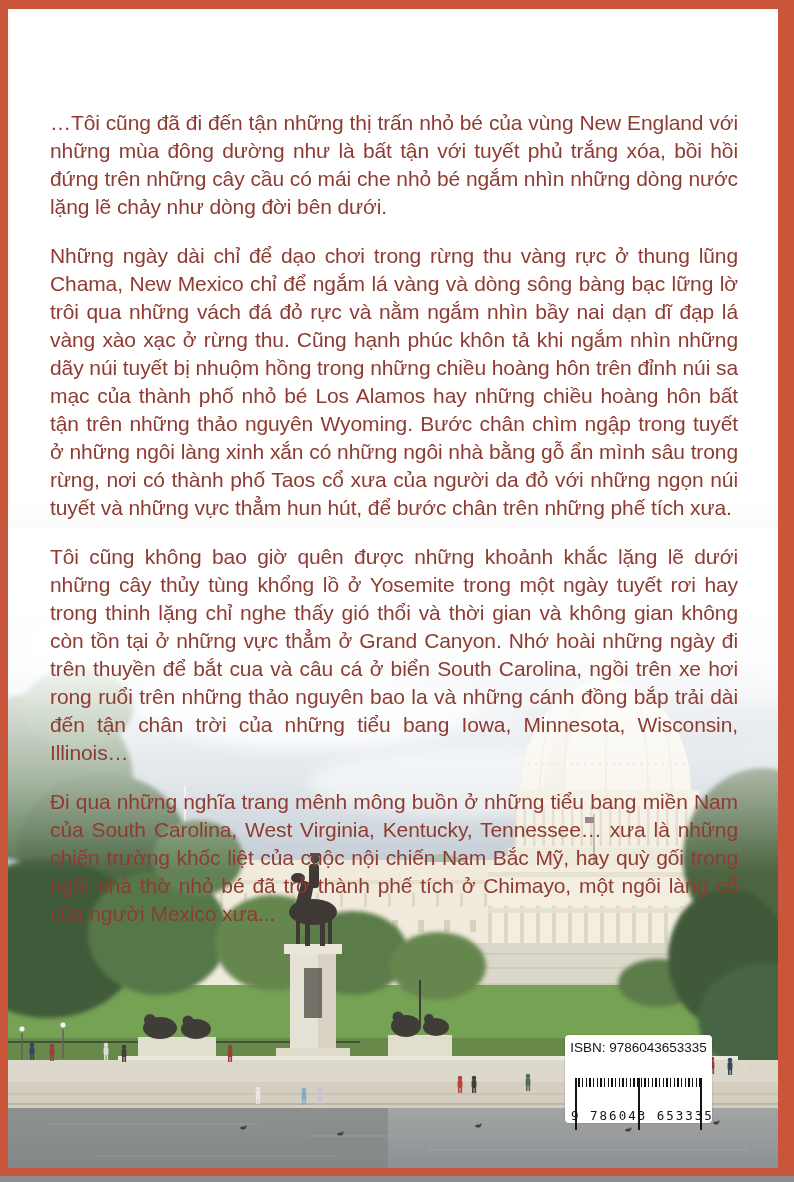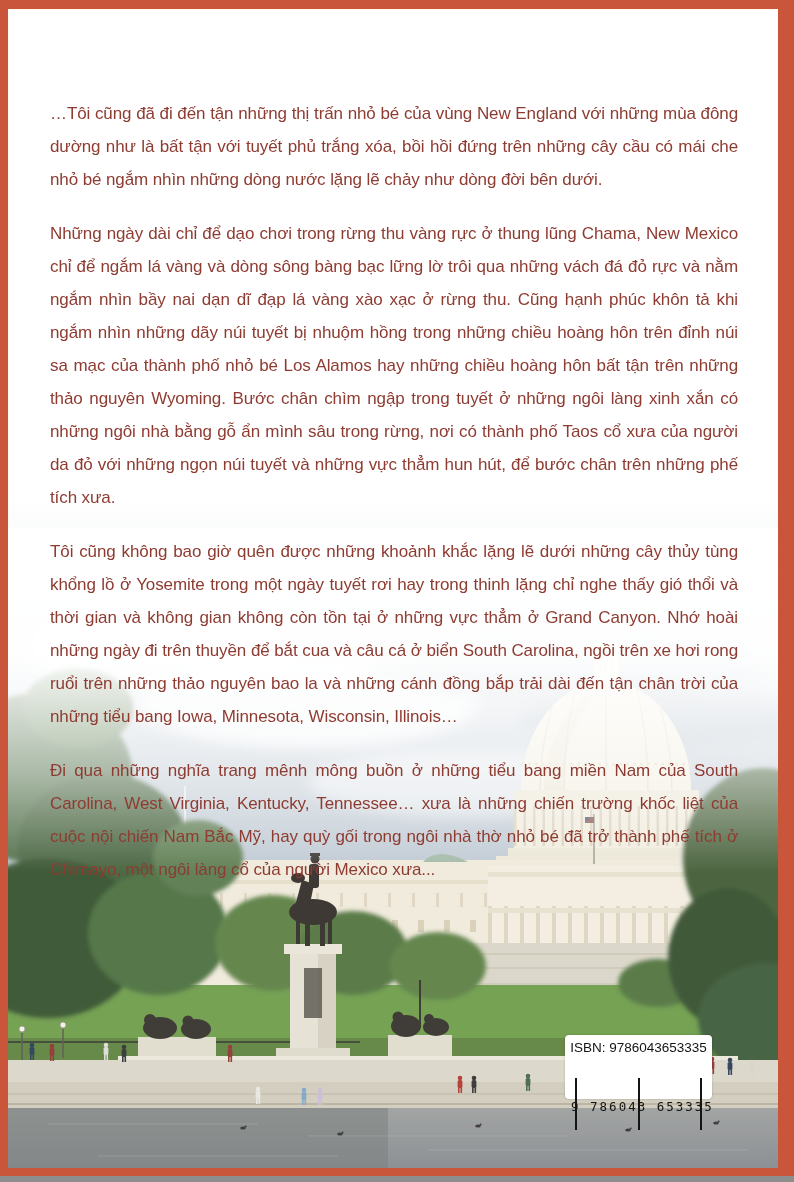--- a/index.html
+++ b/index.html
@@ -10,29 +10,29 @@
   }
   .frame{position:absolute;inset:0;background:#c9553a;}
   .page-edge-strip{position:absolute;left:0;right:0;bottom:0;height:6px;background:#8d8d8d;}
   .inner{
     position:absolute;left:8px;top:9px;width:770px;height:1159px;
     background:linear-gradient(180deg,#ffffff 0%,#ffffff 42%,#f3f5f6 50%);
     box-shadow:inset 0 0 0 1px rgba(255,244,230,.55);
     overflow:hidden;
   }
   .text-block{
-    position:absolute;left:42px;top:88px;width:688px;
-    color:#8e3b31;font-size:17px;line-height:33px;
+    position:absolute;left:42px;top:100px;width:688px;
+    color:#8e3b31;font-size:21px;line-height:28px;
     text-align:justify;letter-spacing:-0.1px;
     z-index:3;
   }
   .text-block p{margin:0 0 21px 0;}
   .photo{position:absolute;left:0;top:519px;width:770px;height:640px;z-index:1;}
   .barcode-box{
-    position:absolute;left:557px;top:1026px;width:147px;height:64px;
+    position:absolute;left:557px;top:1026px;width:147px;height:88px;
     background:#ffffff;border-radius:4px;z-index:4;
     box-shadow:0 0 2px rgba(0,0,0,.25);
     display:flex;flex-direction:column;align-items:stretch;
     padding:0;box-sizing:border-box;gap:20px;
   }
   .isbn-line{
     margin-top:5px;text-align:center;color:#141414;
     font-size:13.5px;letter-spacing:0;font-weight:400;
     font-family:"Liberation Sans",sans-serif;white-space:nowrap;
   }

